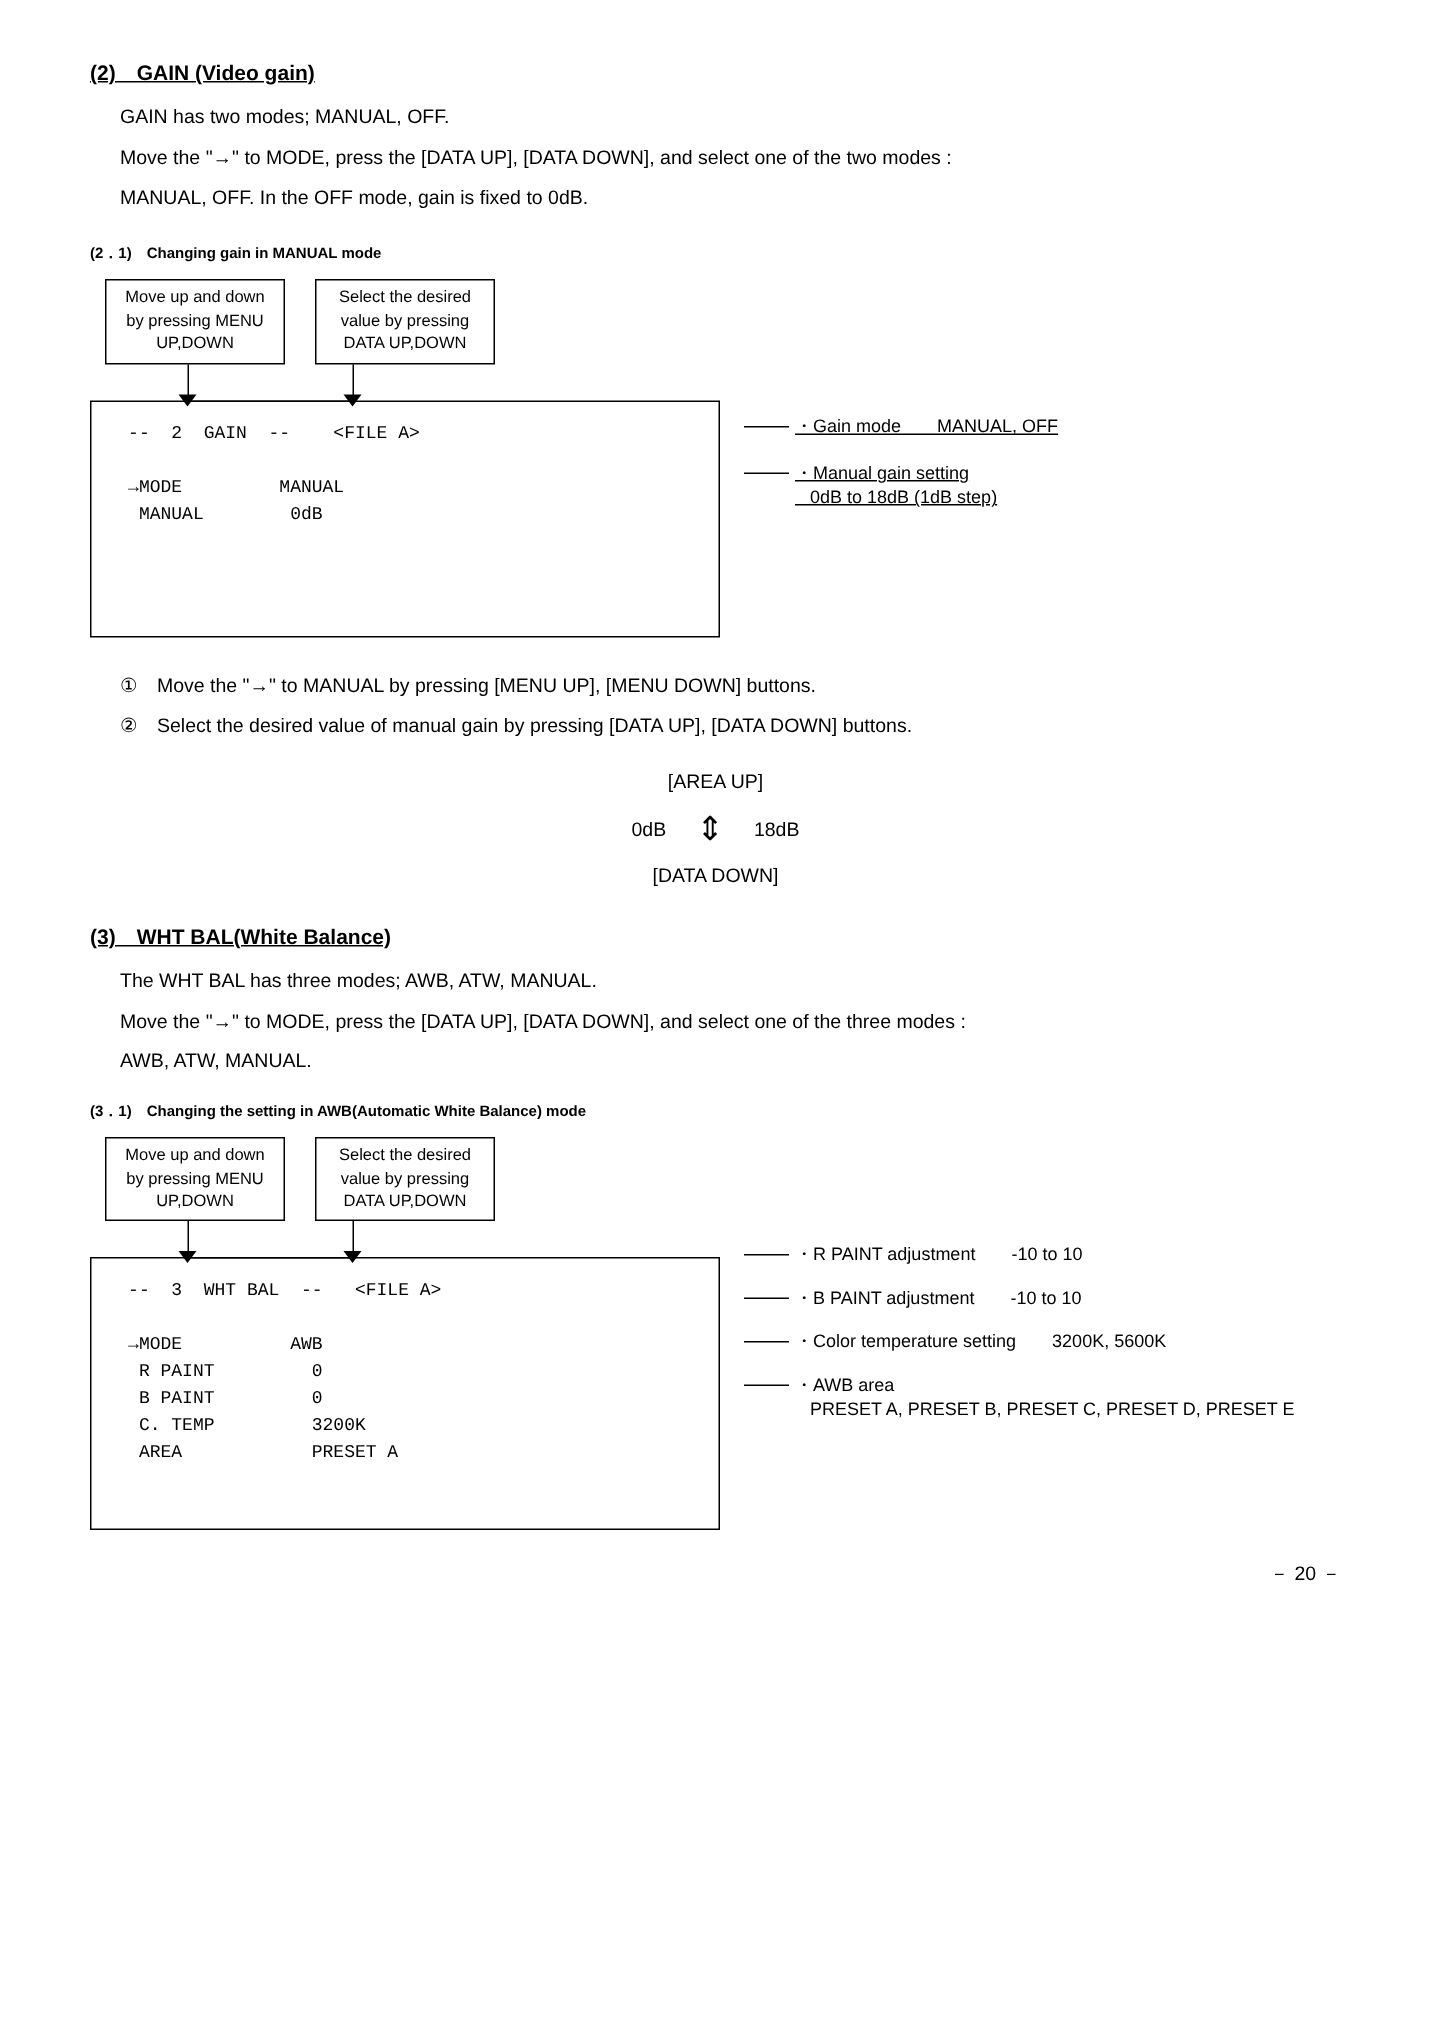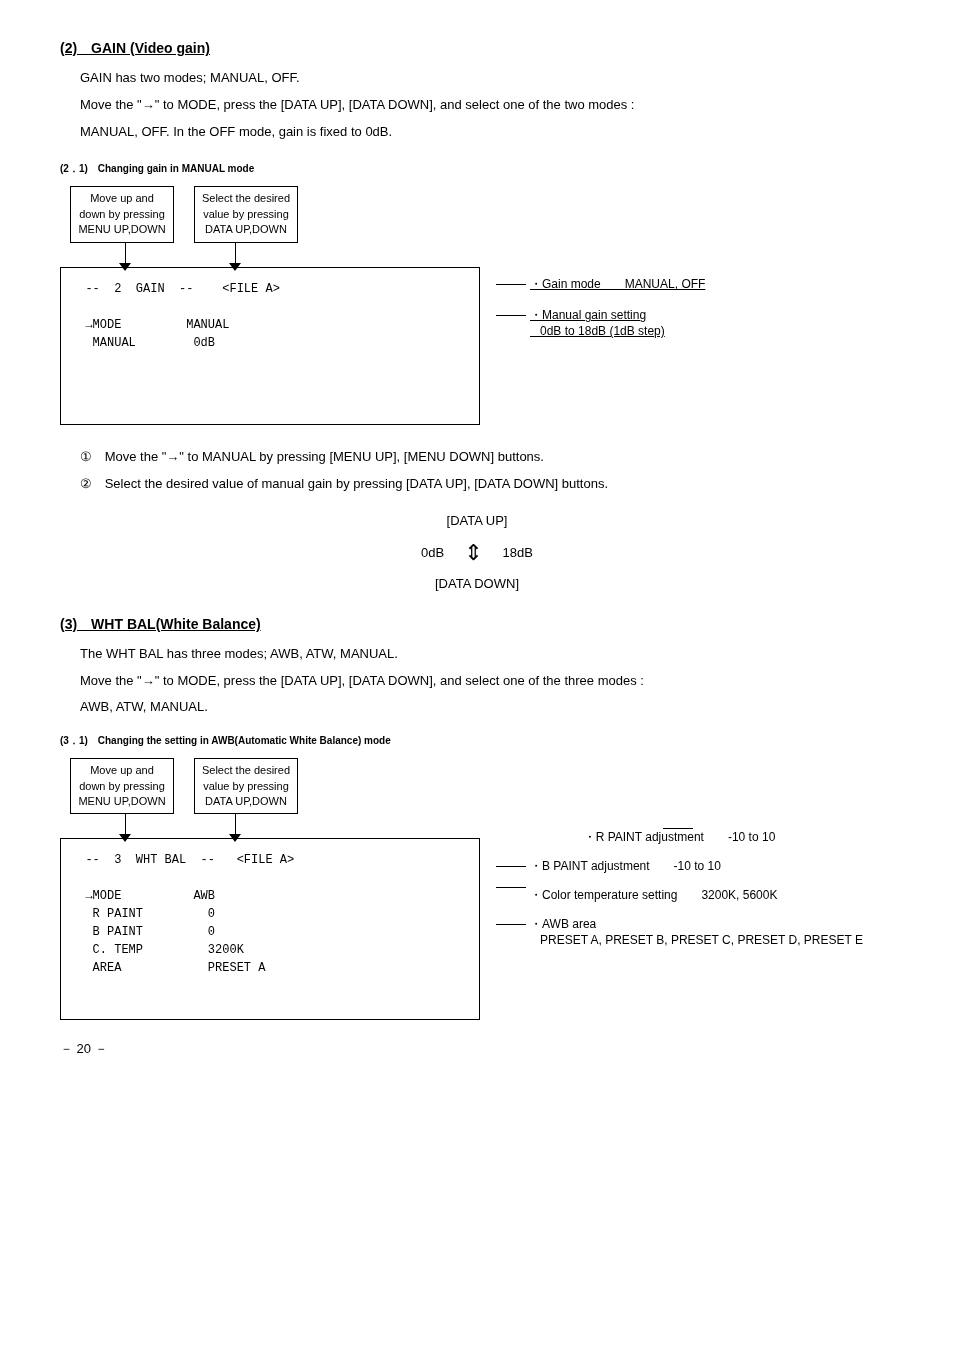--- a/index.html
+++ b/index.html
@@ -38,21 +38,21 @@
       min-height: 160px;
       position: relative;
       font-family: 'Courier New', monospace;
       font-size: 12px;
     }
     .annotation-box {
       border: 1px solid #000;
       padding: 4px 6px;
       font-size: 11px;
       line-height: 1.4;
-      width: 104px;
+      width: 120px;
       min-height: 50px;
       text-align: center;
     }
     .annotation-box + .annotation-box {
       margin-left: 10px;
     }
     .diagram-row {
       margin: 4px 0;
       white-space: pre;
     }
@@ -67,21 +67,21 @@
       text-align: center;
       margin: 14px 0 20px 0;
       font-size: 13px;
       line-height: 1.8;
     }
     .data-diagram .arrow-symbol {
       font-size: 18px;
       vertical-align: middle;
     }
     .page-number {
-      text-align: left;
+      text-align: right;
       font-size: 13px;
     }
   </style>
 </head>
 <body>
 
 <div>
   <div class="section-title">
     <span>(2)　GAIN (Video gain)</span>
   </div>
@@ -132,21 +132,21 @@
       </div>
     </div>
   </div>
 
   <div class="step-list">
     <div class="step-item">①　Move the "→" to MANUAL by pressing [MENU UP], [MENU DOWN] buttons.</div>
     <div class="step-item">②　Select the desired value of manual gain by pressing [DATA UP], [DATA DOWN] buttons.</div>
   </div>
 
   <div class="data-diagram">
-    <div>[DATA UP]</div>
+    <div>[AREA UP]</div>
     <div style="display:flex; align-items:center; justify-content:center; gap:20px;">
       <span>0dB</span>
       <span class="arrow-symbol" style="font-size:22px;">⇕</span>
       <span>18dB</span>
     </div>
     <div>[DATA DOWN]</div>
   </div>
 </div>
 
 <div style="margin-top:20px;">
@@ -181,29 +181,29 @@
         <div class="diagram-row">  →MODE          AWB</div>
         <div class="diagram-row">   R PAINT         0</div>
         <div class="diagram-row">   B PAINT         0</div>
         <div class="diagram-row">   C. TEMP         3200K</div>
         <div class="diagram-row">   AREA            PRESET A</div>
         <div style="height:30px;"></div>
       </div>
     </div>
 
     <div style="margin-left:16px; padding-top:70px; font-size:12px;">
-      <div style="display:flex; align-items:center; margin-bottom:12px;flex-direction:column;">
+      <div style="display:flex; align-items:center; margin-bottom:12px;">
         <div style="width:30px; height:1px; background:#000; margin-right:4px;"></div>
         <div>・R PAINT adjustment　　-10 to 10</div>
       </div>
       <div style="display:flex; align-items:center; margin-bottom:12px;">
         <div style="width:30px; height:1px; background:#000; margin-right:4px;"></div>
         <div>・B PAINT adjustment　　-10 to 10</div>
       </div>
-      <div style="display:flex; align-items:flex-start; margin-bottom:12px;">
+      <div style="display:flex; align-items:center; margin-bottom:12px;">
         <div style="width:30px; height:1px; background:#000; margin-right:4px;"></div>
         <div>・Color temperature setting　　3200K, 5600K</div>
       </div>
       <div style="display:flex; align-items:flex-start; margin-bottom:8px;">
         <div style="width:30px; height:1px; background:#000; margin-right:4px; margin-top:8px;"></div>
         <div>・AWB area<br>&nbsp;&nbsp;&nbsp;PRESET A, PRESET B, PRESET C, PRESET D, PRESET E</div>
       </div>
     </div>
   </div>
 </div>

